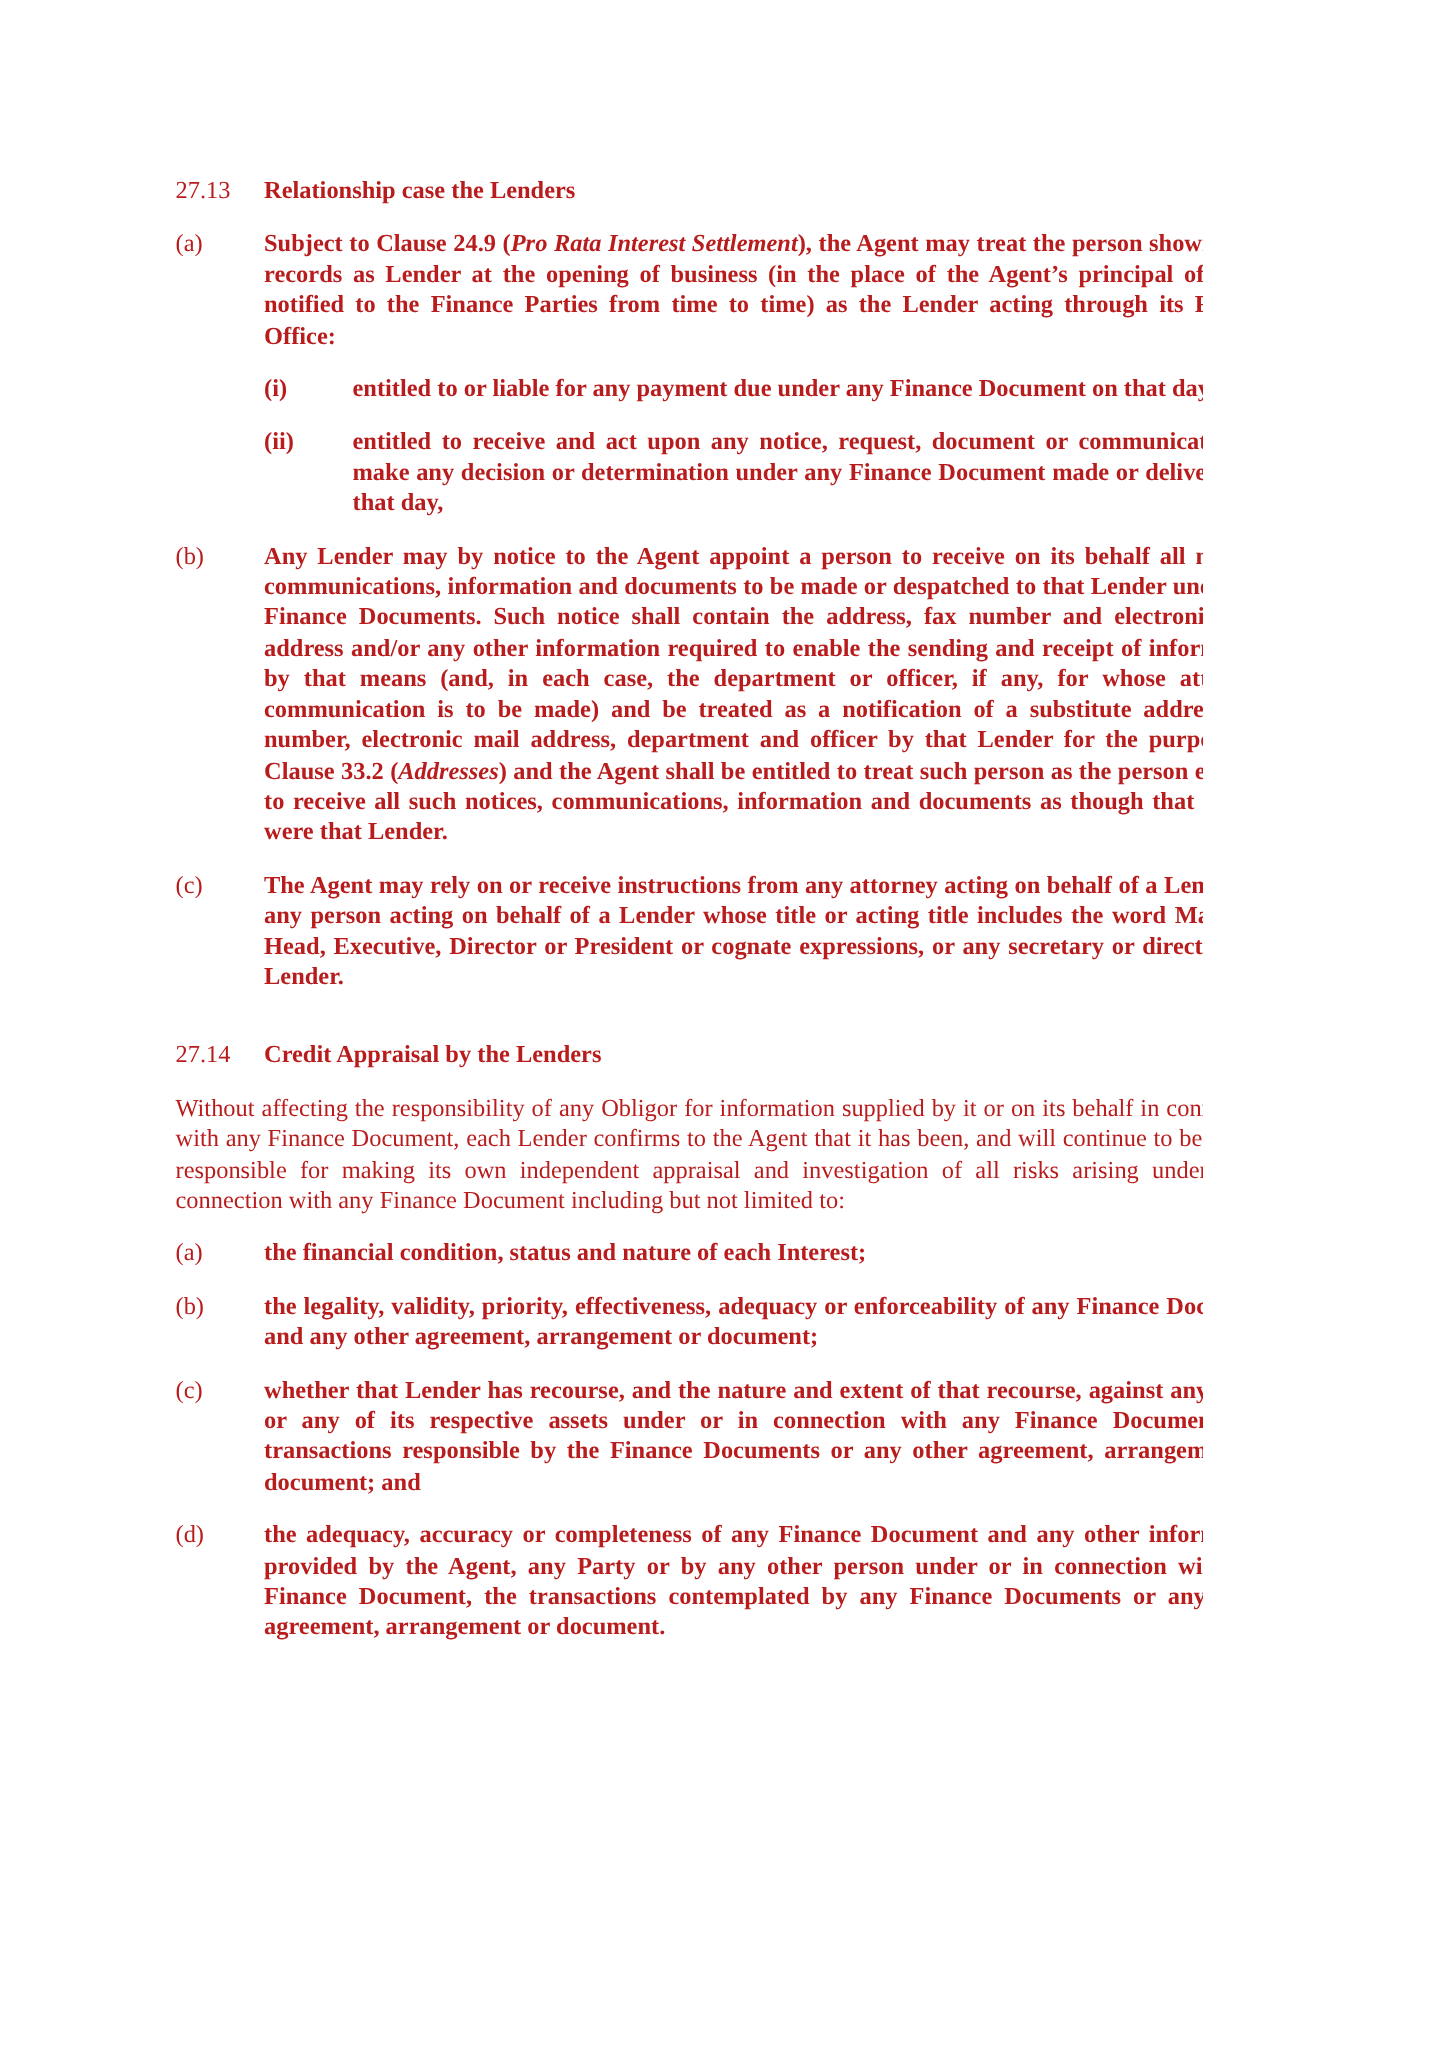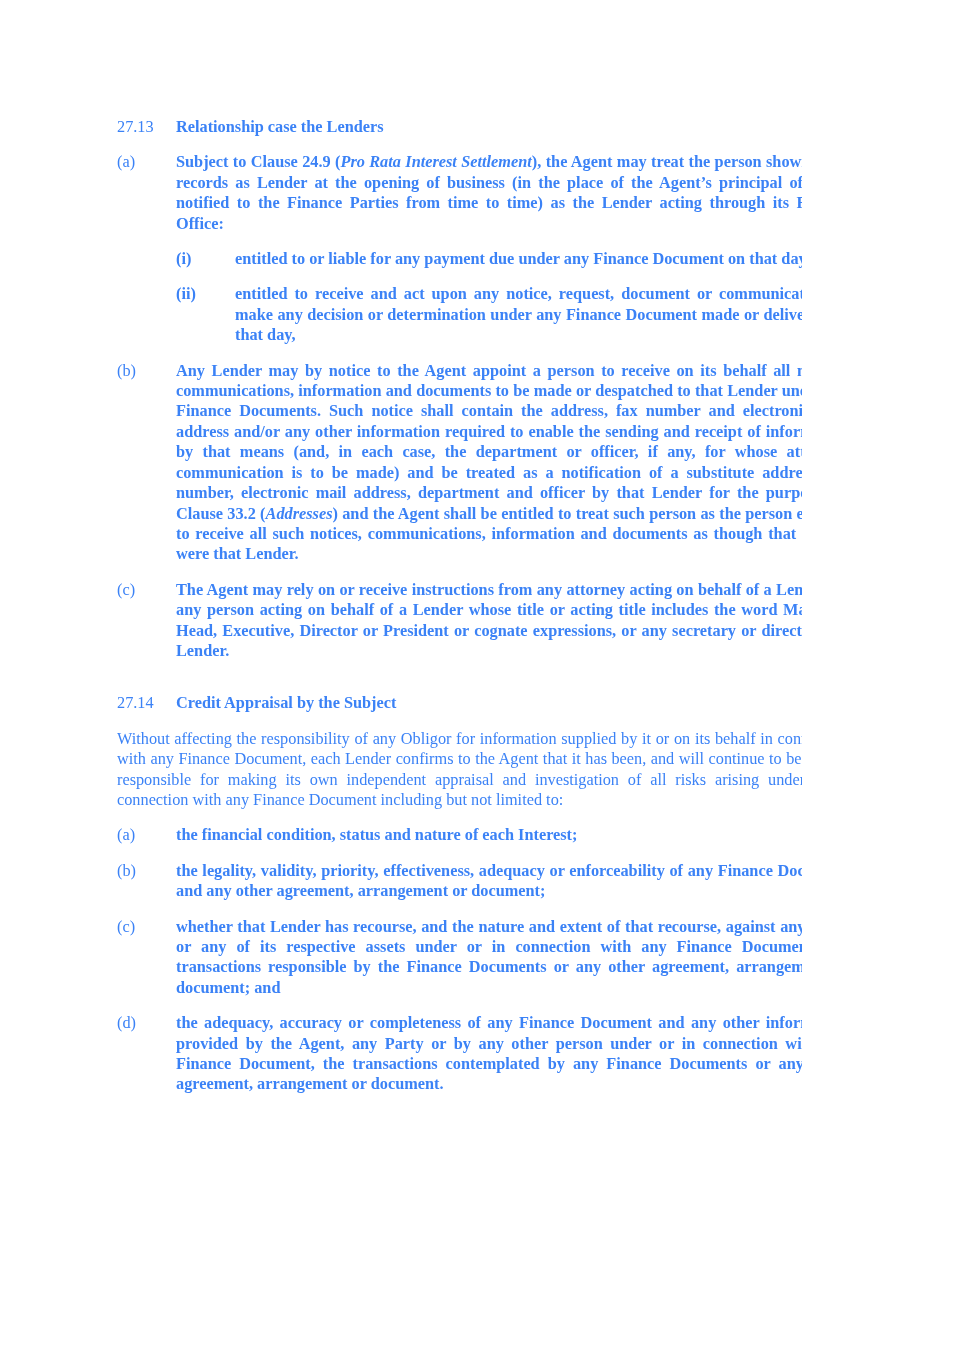--- a/index.html
+++ b/index.html
@@ -5,21 +5,21 @@
   html, body { margin: 0; padding: 0; }
   body { background: #ffffff; }
   .page {
     position: relative;
     width: 802px;
     height: 1365px;
     background: #ffffff;
     font-family: "Liberation Serif", serif;
     font-size: 16.3px;
     line-height: 20.4px;
-    color: #3b82f6;
+    color: #b91c1c;
     overflow: hidden;
   }
   .content {
     position: absolute;
     left: 117px;
     top: 117px;
     width: 732px;
   }
   .sec-head { display: flex; }
   .sec-head.spaced { margin-top: 32px; }
@@ -84,21 +84,21 @@
         <span class="plabel">(c)</span>
         <div class="pbody">
           <div class="ptext">The Agent may rely on or receive instructions from any attorney acting on behalf of a Lender, or any person acting on behalf of a Lender whose title or acting title includes the word Manager, Head, Executive, Director or President or cognate expressions, or any secretary or director of a Lender.</div>
         </div>
       </div>
     </section>
 
     <section>
       <div class="sec-head spaced">
         <span class="sec-num">27.14</span>
-        <span class="sec-title">Credit Appraisal by the Subject</span>
+        <span class="sec-title">Credit Appraisal by the Lenders</span>
       </div>
 
       <div class="intro">Without affecting the responsibility of any Obligor for information supplied by it or on its behalf in connection with any Finance Document, each Lender confirms to the Agent that it has been, and will continue to be, solely responsible for making its own independent appraisal and investigation of all risks arising under or in connection with any Finance Document including but not limited to:</div>
 
       <div class="para">
         <span class="plabel">(a)</span>
         <div class="pbody">
           <div class="ptext">the financial condition, status and nature of each Interest;</div>
         </div>
       </div>

